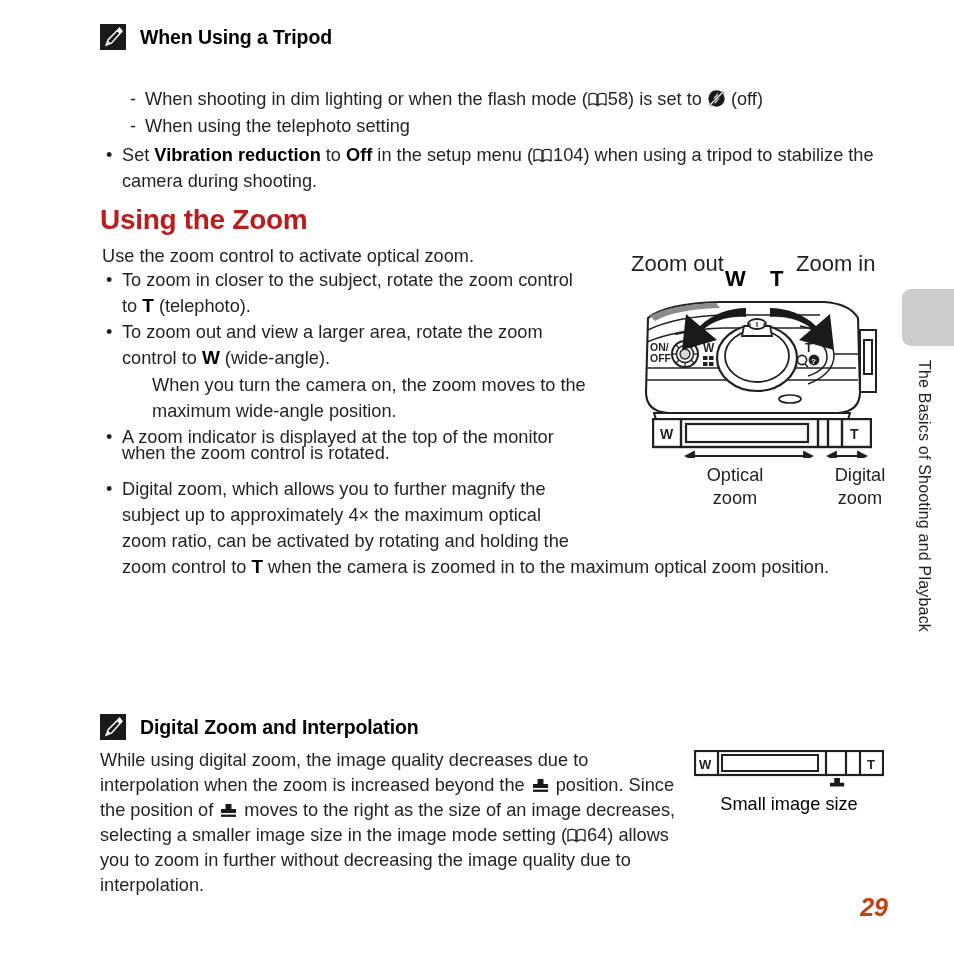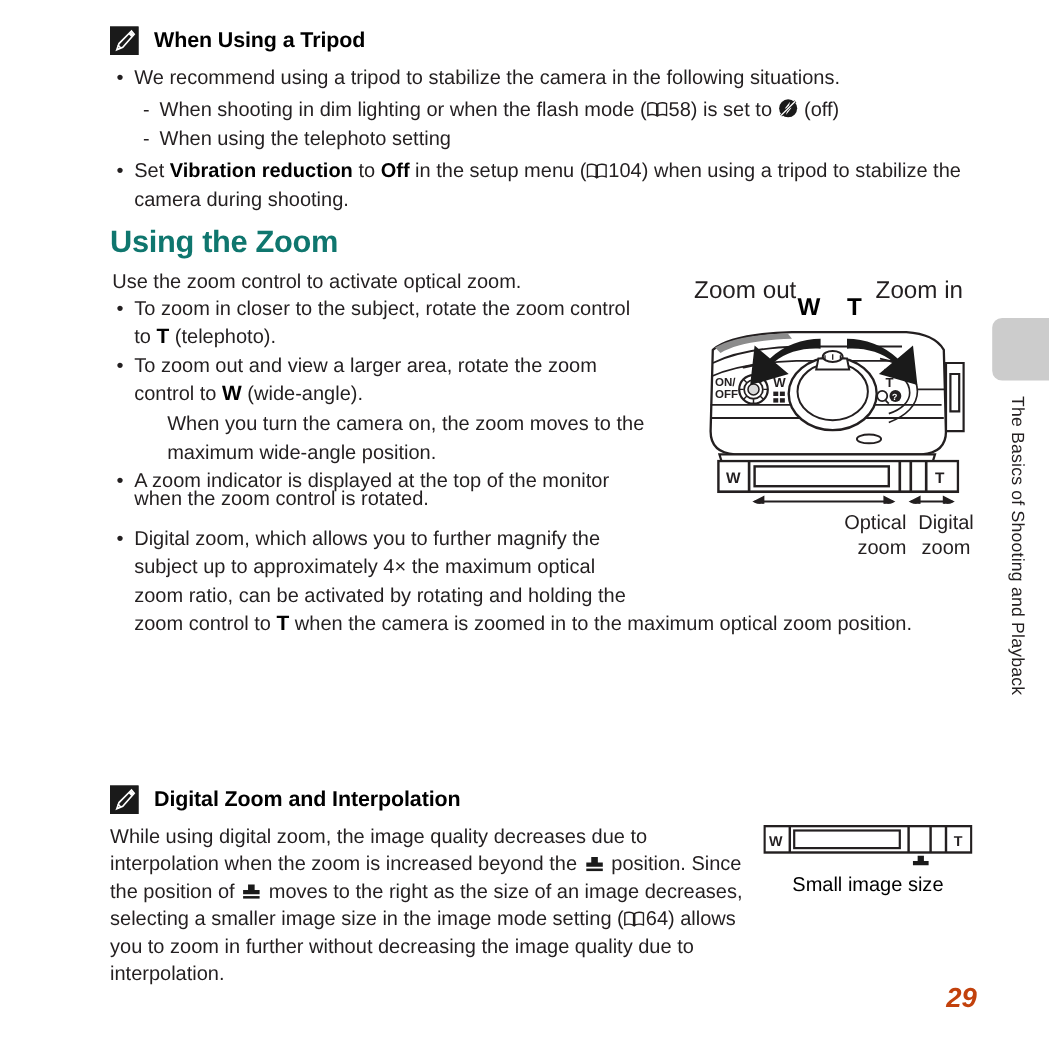--- a/index.html
+++ b/index.html
@@ -72,21 +72,21 @@
     top: 0;
     font-size: 18px;
   }
   .dash { position: absolute; font-size: 18.2px; line-height: 26px; }
 
   
   .h1 {
     position: absolute;
     font-size: 28px;
     font-weight: bold;
-    color: #0f766e;
+    color: #b91c1c;
     letter-spacing: -0.3px;
     white-space: nowrap;
   }
 
   
   .ic {
     display: inline-block;
     vertical-align: -2px;
     position: relative;
   }
@@ -192,23 +192,20 @@
         <g fill="none" stroke="#ffffff" stroke-width="1.5">
           <path d="M19.5 4.2 L8.2 15.6 L6.2 21.2 L11.6 18.9 L22.0 7.2 Z"></path>
           <path d="M7.2 17.0 L9.8 19.6"></path>
         </g>
         <path d="M19.0 4.6 L21.6 7.3 L19.4 9.6 L16.8 6.9 Z" fill="#ffffff"></path>
       </svg>
     </span>
     <span class="note-title">When Using a Tripod</span>
   </div>
 
-  <div class="bullet" style="left:110px; top:57px; width:760px;">
-    <span>We recommend using a tripod to stabilize the camera in the following situations.</span>
-  </div>
 
   <div class="dash" style="left:133px; top:86px; width:740px;">
     <span>When shooting in dim lighting or when the flash mode (</span><span class="ic ic-book">
       <svg width="19" height="15" viewBox="0 0 19 15">
         <path d="M1 2.2 C3.2 1, 7 1, 9 2.6 L9 13.2 C7 11.8, 3.2 11.8, 1 12.8 Z" fill="none" stroke="#231f20" stroke-width="1.3"></path>
         <path d="M18 2.2 C15.8 1, 12 1, 10 2.6 L10 13.2 C12 11.8, 15.8 11.8, 18 12.8 Z" fill="none" stroke="#231f20" stroke-width="1.3"></path>
       </svg></span><span>58</span><span>) is set to </span><span class="ic ic-flash">
       <svg width="19" height="19" viewBox="0 0 19 19">
         <circle cx="9.5" cy="9.5" r="8.2" fill="#1a1a1a"></circle>
         <path d="M11.2 3.6 L6.4 9.6 L9.0 9.6 L7.6 15.4 L12.6 9.0 L9.9 9.0 Z" fill="#ffffff"></path>
@@ -377,21 +374,21 @@
         <path d="M34 38 L42 34 L42 42 Z"></path>
         <path d="M160 38 L152 34 L152 42 Z"></path>
       </g>
 
       <g stroke="#231f20" stroke-width="1.8" fill="#231f20">
         <line x1="176" y1="38" x2="214" y2="38"></line>
         <path d="M176 38 L184 34 L184 42 Z"></path>
         <path d="M214 38 L206 34 L206 42 Z"></path>
       </g>
     </svg>
-    <div class="zbar-caption" style="left:22px; top:46px; width:150px;text-align:right;">
+    <div class="zbar-caption" style="left:8px; top:46px; width:150px;">
       <div>Optical</div>
       <div>zoom</div>
     </div>
     <div class="zbar-caption" style="left:148px; top:46px; width:120px;">
       <div>Digital</div>
       <div>zoom</div>
     </div>
   </div>
 
   <div class="note-head" style="left:88px; top:714px;">

